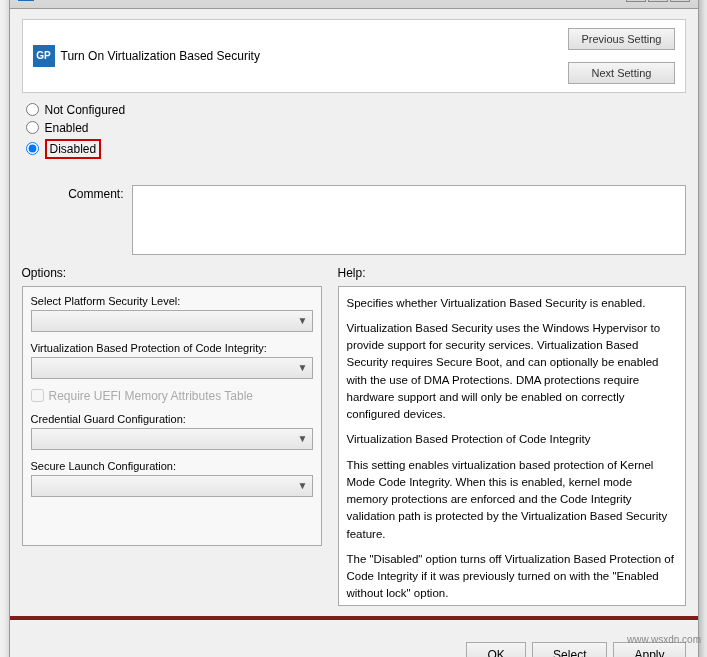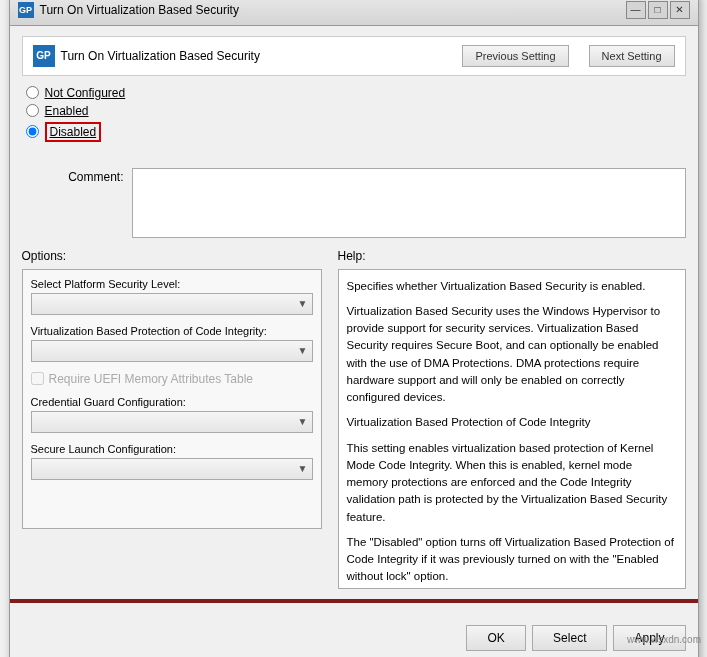--- a/index.html
+++ b/index.html
@@ -94,42 +94,42 @@
       color: white;
       font-size: 10px;
       font-weight: bold;
     }
     .header-title {
       font-size: 12px;
       color: #000;
     }
     .header-buttons {
       display: flex;
-      gap: 20px;
+      gap: 12px;
+      flex-direction: column;
     }
     .nav-btn {
       padding: 4px 12px;
       background: linear-gradient(to bottom, #f5f5f5, #e0e0e0);
       border: 1px solid #aaa;
       cursor: pointer;
       font-size: 11px;
       color: #333;
     }
     .nav-btn:disabled {
       color: #aaa;
       cursor: default;
     }
 
     .radio-section {
       display: flex;
       flex-direction: column;
       gap: 4px;
       margin-bottom: 26px;
       padding-left: 4px;
-      text-decoration: underline;
     }
     .radio-label {
       display: flex;
       align-items: center;
       gap: 6px;
       font-size: 12px;
       cursor: pointer;
     }
     .radio-label input[type="radio"] {
       margin: 0;

